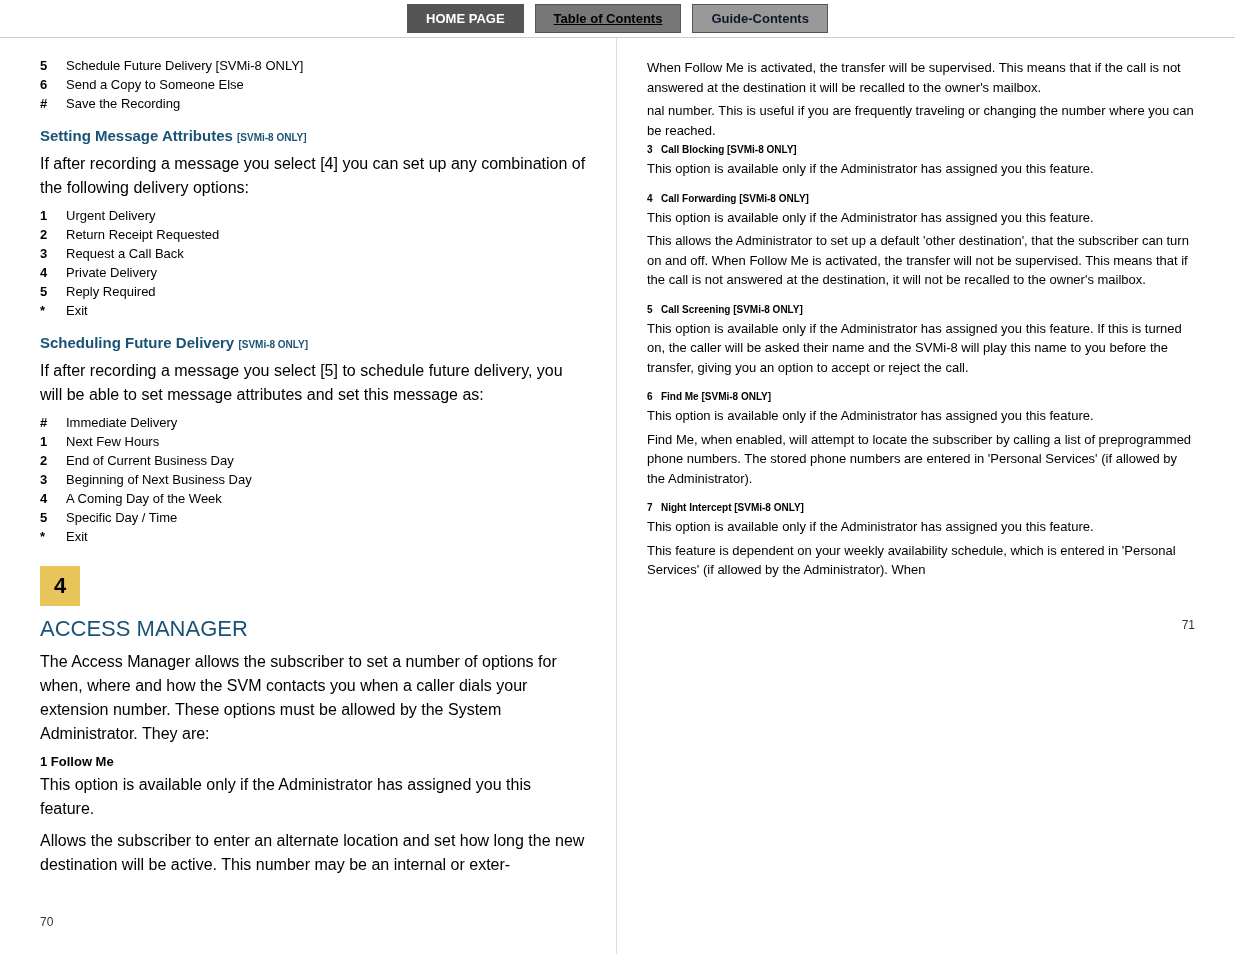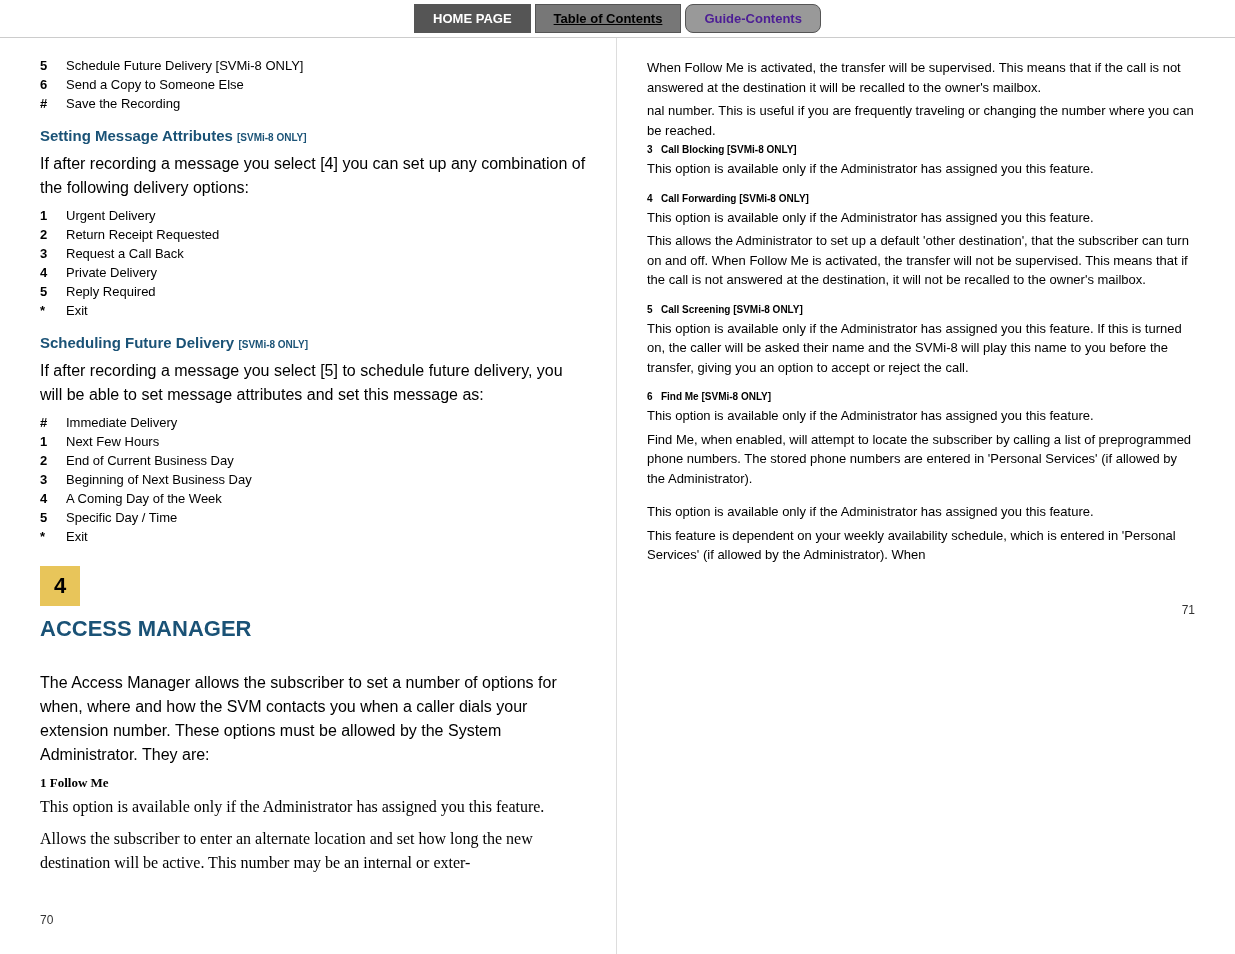--- a/index.html
+++ b/index.html
@@ -9,21 +9,21 @@
       background: #fff;
       color: #000;
     }
 
     .top-nav {
       display: flex;
       justify-content: center;
       background: #fff;
       border-bottom: 1px solid #ccc;
       padding: 4px 0;
-      gap: 4px;
+      gap: 11px;
     }
 
     .nav-btn {
       padding: 6px 18px;
       font-size: 13px;
       font-weight: bold;
       cursor: pointer;
       border: 1px solid #555;
     }
 
@@ -33,22 +33,21 @@
     }
 
     .nav-btn.toc {
       background: #777;
       color: #000000;
       text-decoration: underline;
     }
 
     .nav-btn.guide {
       background: #999;
-      color: #4c1d95;
-      border-radius: 8px;
+      color: #0f172a;
     }
 
     .page-container {
       display: flex;
       width: 1235px;
       min-height: 916px;
     }
 
     .page-left {
       width: 617px;
@@ -112,28 +111,27 @@
       width: 40px;
       height: 40px;
       font-size: 22px;
       font-weight: bold;
       color: #000;
       margin: 18px 0 10px 0;
     }
 
     h1.main-title {
       font-size: 22px;
-      font-weight: bold;
+      font-weight: normal;
       color: #1a5276;
-      margin-bottom: 29px;
+      margin-bottom: 8px;
     }
 
     .sub-entry {
       margin-bottom: 12px;
-      font-family: Liberation Serif, serif;
     }
 
     .sub-entry-title {
       font-size: 13px;
       font-weight: bold;
       margin-bottom: 4px;
     }
 
     .right-entry {
       margin-bottom: 14px;
@@ -299,20 +297,23 @@
 
     <div class="right-entry">
       <div class="right-entry-header">
         <span>6&nbsp;&nbsp;&nbsp;</span><span>Find Me [SVMi-8 ONLY]</span>
       </div>
       <p class="right-body">This option is available only if the Administrator has assigned you this feature.</p>
       <p class="right-body">Find Me, when enabled, will attempt to locate the subscriber by calling a list of preprogrammed phone numbers. The stored phone numbers are entered in 'Personal Services' (if allowed by the Administrator).</p>
     </div>
 
     <div class="right-entry">
+      <div class="right-entry-header">
+        <span>7&nbsp;&nbsp;&nbsp;</span><span>Night Intercept [SVMi-8 ONLY]</span>
+      </div>
       <p class="right-body">This option is available only if the Administrator has assigned you this feature.</p>
       <p class="right-body">This feature is dependent on your weekly availability schedule, which is entered in 'Personal Services' (if allowed by the Administrator). When</p>
     </div>
 
     <div class="page-num" style="text-align:right;">71</div>
   </div>
 
 </div>
 
 </body></html>

